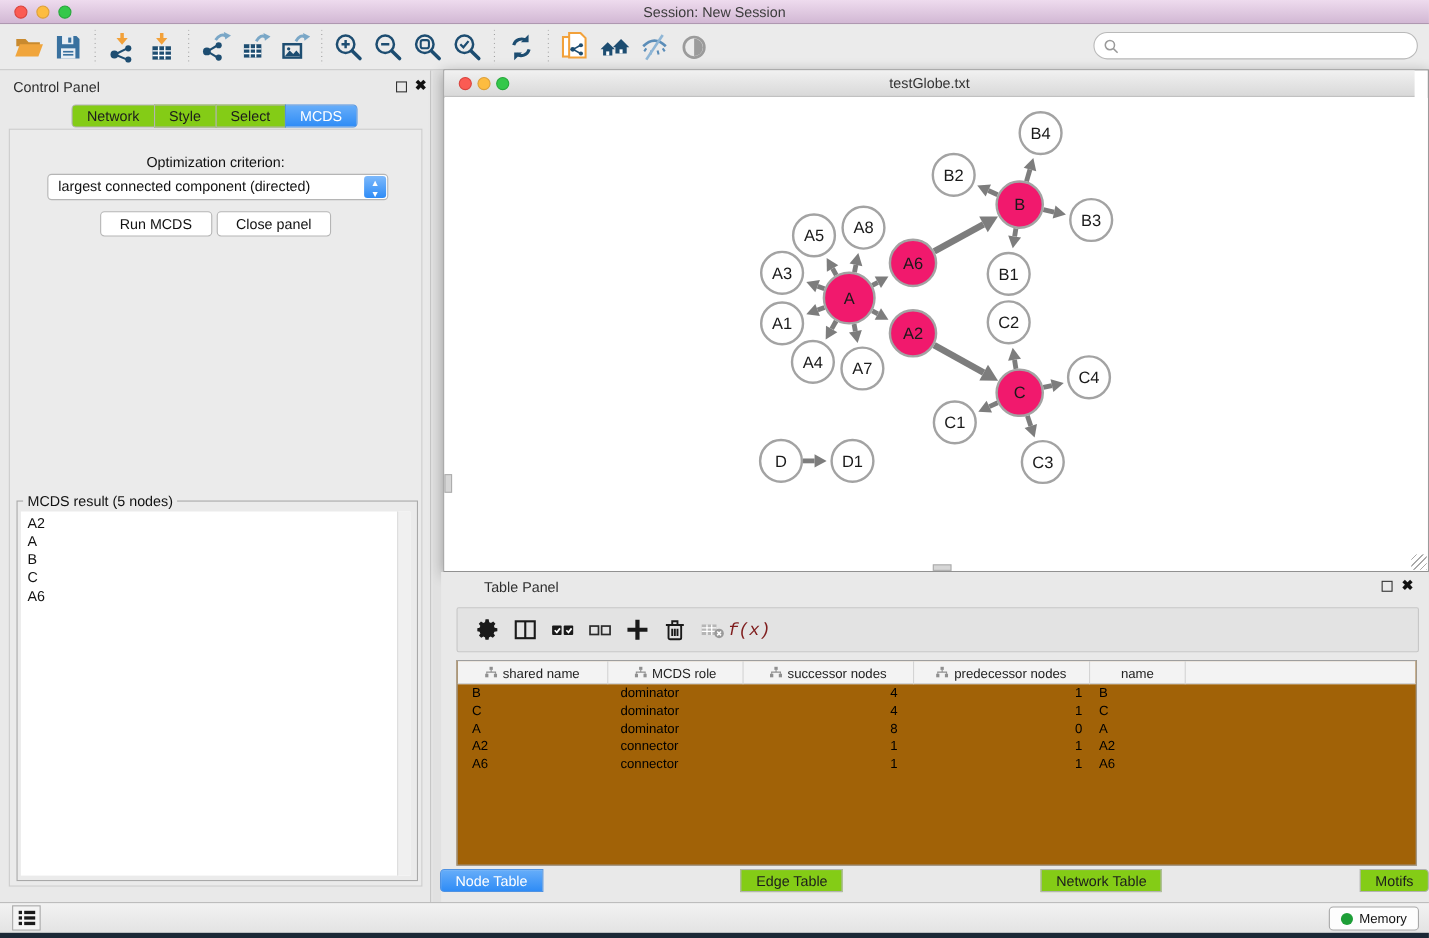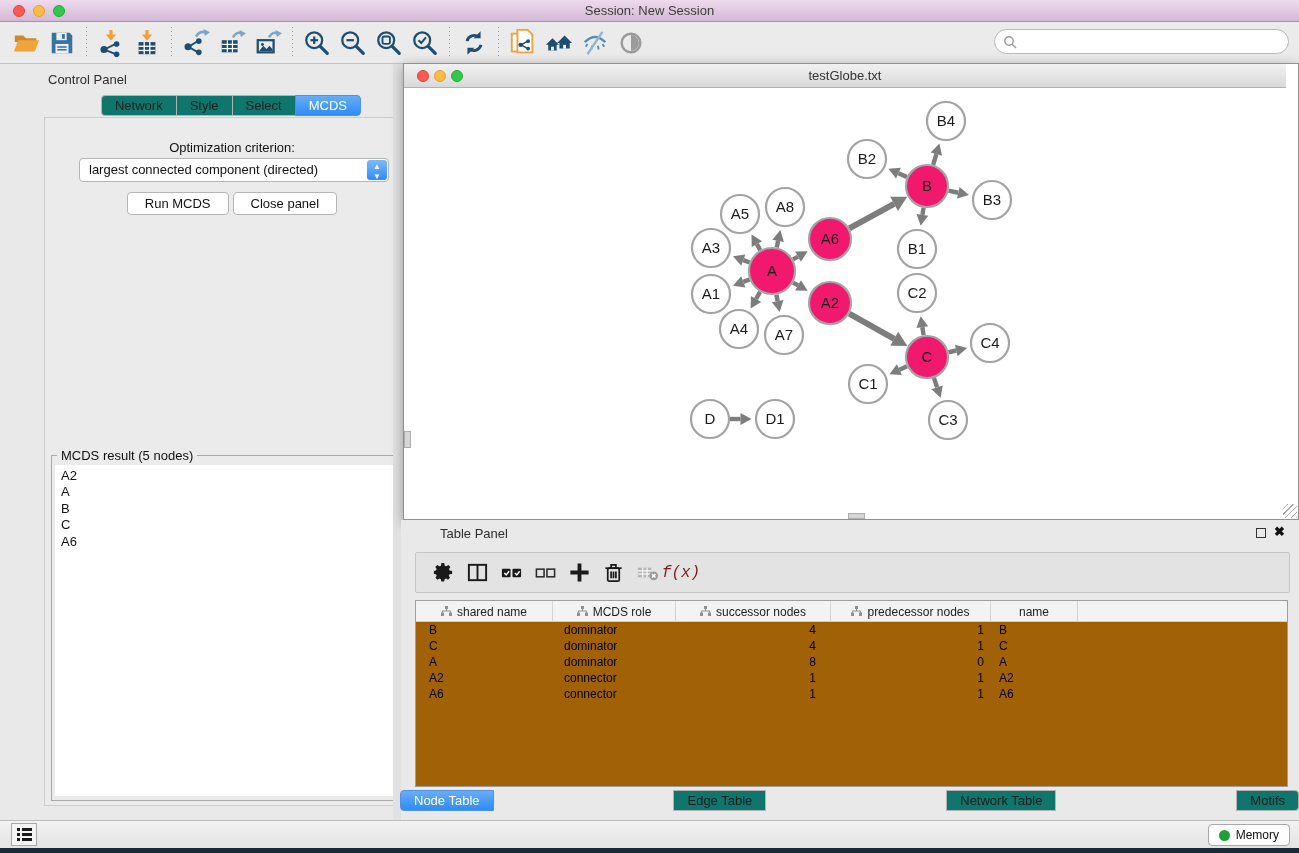--- a/index.html
+++ b/index.html
@@ -25,27 +25,27 @@
     background-image:linear-gradient(#9a9a9a 30%, transparent 30%); background-size:1px 4px; }
   .searchbox { position:absolute; right:10px; top:7px; width:295px; height:25px; background:#fff;
     border:1px solid #b9b9b9; border-radius:13px; display:flex; align-items:center; padding-left:8px; }
   .searchbox input { border:none; outline:none; flex:1; font-size:13px; background:transparent; height:20px; }
 
   
   .workspace { position:absolute; top:64px; left:0; right:0; bottom:33px; }
 
   
   .control-panel { position:absolute; left:0; top:0; bottom:0; width:392px; background:#e9e9e9;
-    border-right:1px solid #c3c3c3;margin-left:36px; }
+    border-right:1px solid #c3c3c3; }
   .panel-header-title { position:absolute; left:12px; top:8px; font-size:13px; color:#2e2e2e; }
   .ph-float { position:absolute; width:10px; height:10px; border:1.5px solid #333; top:10px; }
   .ph-close { position:absolute; top:6px; font-size:13px; font-weight:bold; color:#111; }
   .control-panel .ph-float { left:360px; } .control-panel .ph-close { left:377px; }
   .cp-tabs { position:absolute; top:31px; left:0; right:0; display:flex; justify-content:center; }
-  .tab { height:21px; line-height:19px; padding:0 13px; background:#0f766e; border:1px solid #b3b3b3;
+  .tab { height:21px; line-height:19px; padding:0 13px; background:#84cc16; border:1px solid #b3b3b3;
     font-size:13px; color:#1c1c1c; margin-left:-1px; }
   .tab:first-child { border-radius:4px 0 0 4px; }
   .tab:last-child { border-radius:0 4px 4px 0; }
   .tab.active { background:linear-gradient(#66adf9,#2f8cf6); color:#fff; border-color:#4f92e2; }
   .cp-inner { position:absolute; left:8px; right:7px; top:53px; bottom:14px; background:#ebebeb;
     border:1px solid #cdcdcd; }
   .crit-label { position:absolute; top:22px; left:0; right:0; text-align:center; font-size:13px; color:#111; }
   .crit-select { position:absolute; left:34px; right:30px; top:40px; height:24px; background:#fff;
     border:1px solid #b5b5b5; border-radius:4px; font-size:13px; color:#111; line-height:22px;
     padding-left:9px; }

